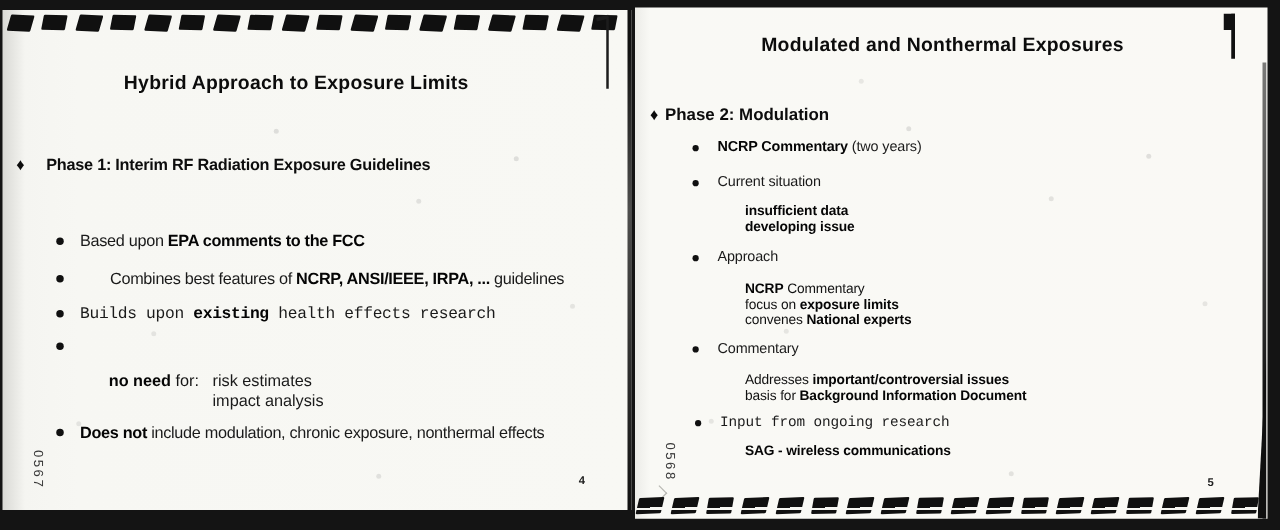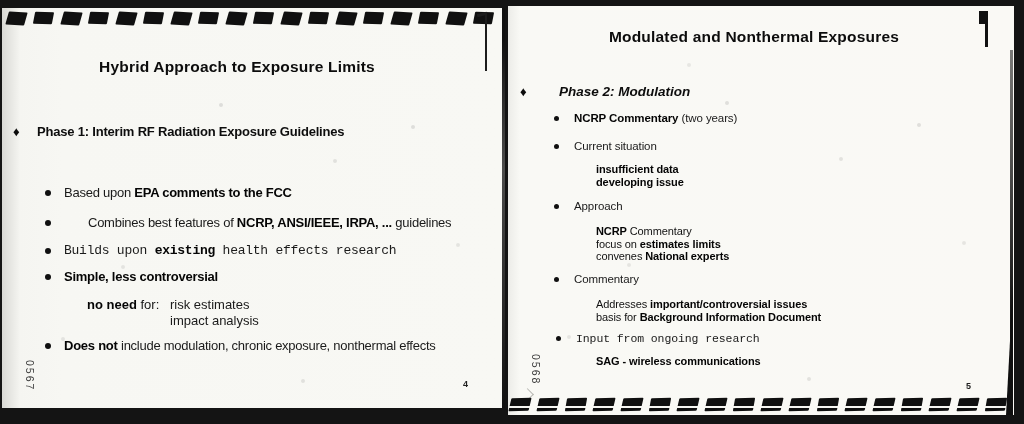--- a/index.html
+++ b/index.html
@@ -31,21 +31,21 @@
         transform:skewX(-15deg) rotate(-2deg); }
   .sprockets.bottom .sp:nth-child(3n){ transform:skewX(-11deg) rotate(-1deg); }
 
   
   .title { position:absolute; font-weight:700; color:#0c0c0c; text-align:center; letter-spacing:.2px; }
   .ls-title { top:50px; left:0; width:470px; font-size:15.5px; }
   .rs-title { top:22px; left:0; width:492px; font-size:15.5px; }
 
   .heading { position:absolute; font-weight:700; color:#0d0d0d; }
   .ls-heading { top:116px; left:35px; font-size:13px; letter-spacing:-.2px; }
-  .rs-heading { top:78px; left:51px; font-size:13.5px;font-style:italic; }
+  .rs-heading { top:78px; left:24px; font-size:13.5px; }
 
   .diamond { position:absolute; font-size:13px; color:#0c0c0c; line-height:1; }
   .ls-diamond { top:117px; left:11px; }
   .rs-diamond { top:79px; left:12px; }
 
   .dot { position:absolute; width:6px; height:6px; border-radius:50%; background:#101010; }
   .bullet { position:absolute; font-size:13px; letter-spacing:-.25px; color:#1a1a1a; white-space:nowrap; }
   .bullet .bd, .bd { font-weight:700; color:#050505; }
 
   .ls-b0{top:177px;left:62px;} .ls-d0{top:182px;left:43px;}
@@ -133,21 +133,20 @@
     <span class="dot ls-d0"></span>
     <p class="bullet ls-b0"><span>Based upon </span><b class="bd">EPA comments to the FCC</b><span></span></p>
 
     <span class="dot ls-d1"></span>
     <p class="bullet ls-b1"><span>Combines best features of </span><b class="bd">NCRP, ANSI/IEEE, IRPA, ...</b><span> guidelines</span></p>
 
     <span class="dot ls-d2"></span>
     <p class="bullet ls-b2"><span>Builds upon </span><b class="bd">existing</b><span> health effects research</span></p>
 
     <span class="dot ls-d3"></span>
-    <p class="bullet ls-b3"><b class="bd">Simple, less controversial</b></p>
 
     <p class="note-label"><b class="bd">no need</b><span> for:</span></p>
     <div class="note-lines">
       <div>risk estimates</div>
       <div>impact analysis</div>
     </div>
 
     <span class="dot ls-d4"></span>
     <p class="bullet ls-b4"><b class="bd">Does not</b><span> include modulation, chronic exposure, nonthermal effects</span></p>
 
@@ -172,21 +171,21 @@
     <p class="rs-item rs-i1">Current situation</p>
     <div class="rs-sub rs-s1">
       <div><b class="bd">insufficient data</b></div>
       <div><b class="bd">developing issue</b></div>
     </div>
 
     <span class="dot rs-dd2"></span>
     <p class="rs-item rs-i2">Approach</p>
     <div class="rs-sub rs-s2">
       <div><b class="bd">NCRP</b><span> Commentary</span></div>
-      <div><span>focus on </span><b class="bd">estimates limits</b></div>
+      <div><span>focus on </span><b class="bd">exposure limits</b></div>
       <div><span>convenes </span><b class="bd">National experts</b></div>
     </div>
 
     <span class="dot rs-dd3"></span>
     <p class="rs-item rs-i3">Commentary</p>
     <div class="rs-sub rs-s3">
       <div><span>Addresses </span><b class="bd">important/controversial issues</b></div>
       <div><span>basis for </span><b class="bd">Background Information Document</b></div>
     </div>
 

